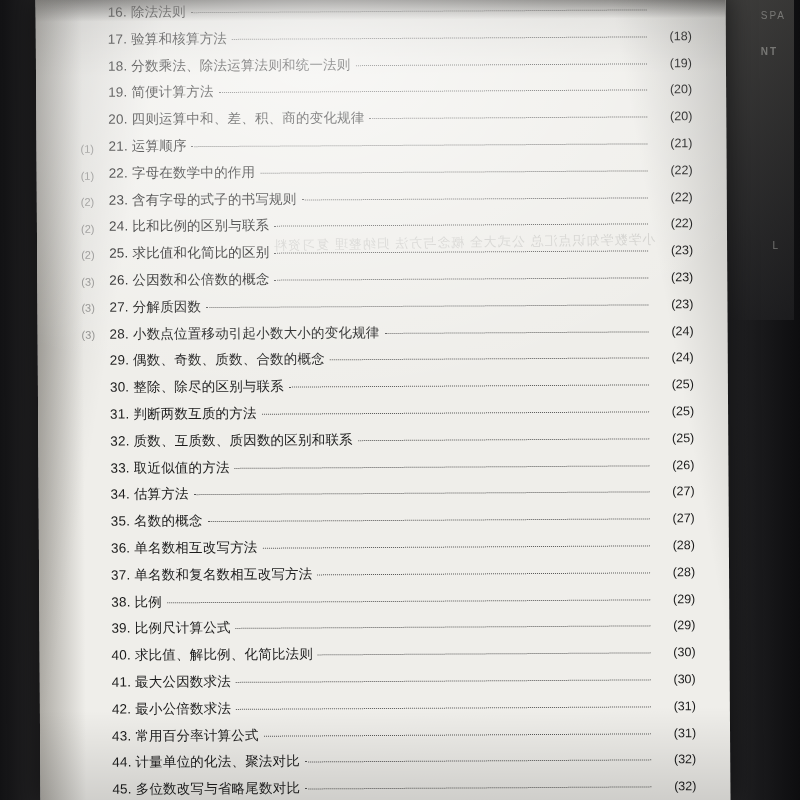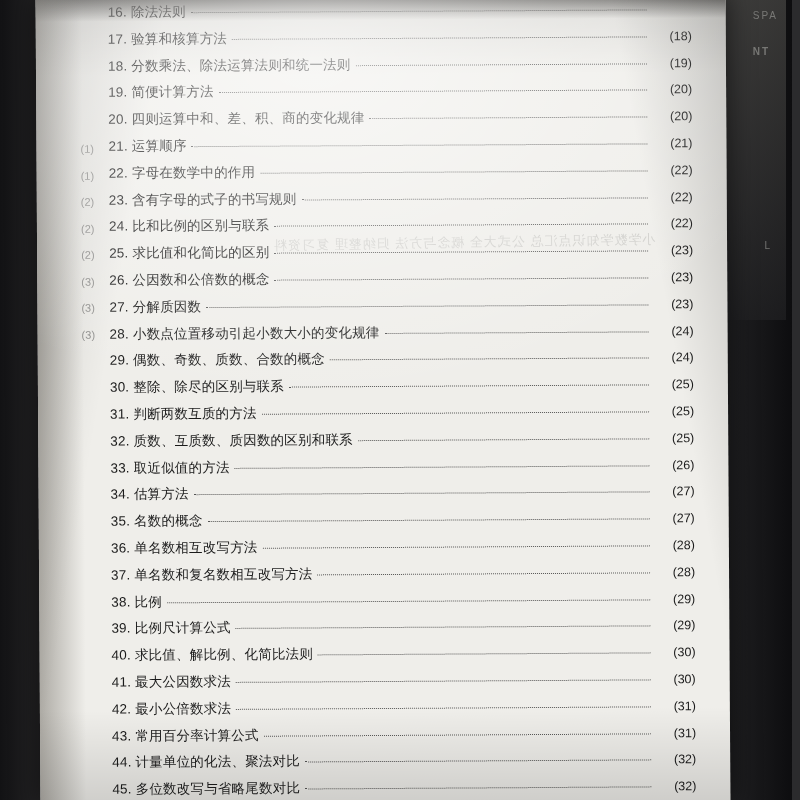--- a/index.html
+++ b/index.html
@@ -17,21 +17,21 @@
   }
   
   .bg-left {
     position: absolute;
     left: 0; top: 0;
     width: 110px; height: 800px;
     background: linear-gradient(90deg, #121214 0%, #2e2d2e 55%, #6e6c68 100%);
   }
   .bg-right {
     position: absolute;
-    right: 8px; top: 0;
+    right: 0; top: 0;
     width: 120px; height: 800px;
     background: linear-gradient(270deg, #0d0d0f 0%, #232325 60%, #4a4946 100%);
   }
   .bg-right .panel {
     position: absolute;
     right: 6px;
     top: 0;
     width: 90px;
     height: 320px;
     background: linear-gradient(180deg, #4d4c49 0%, #222224 100%);

